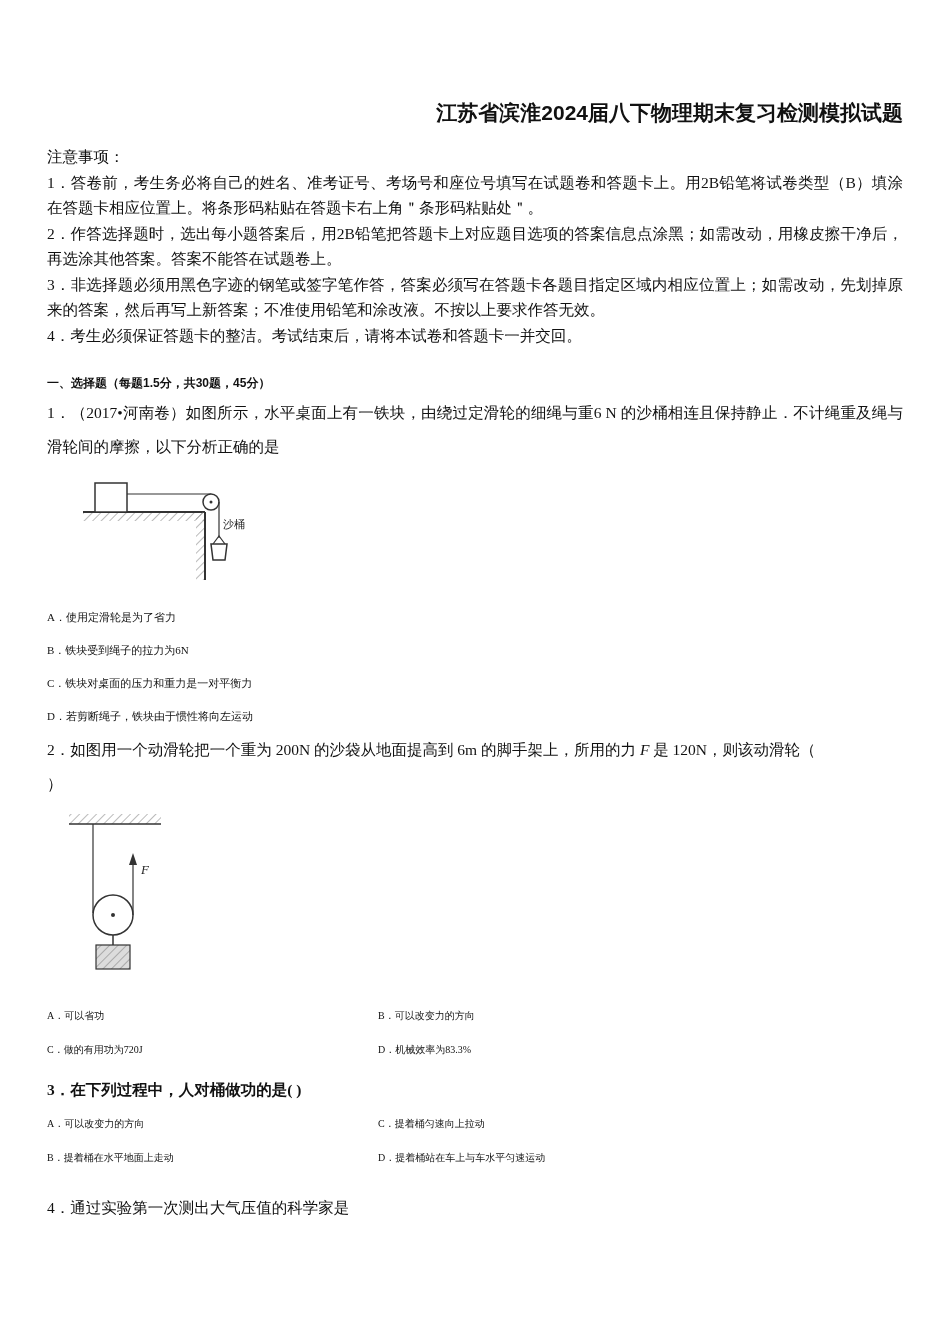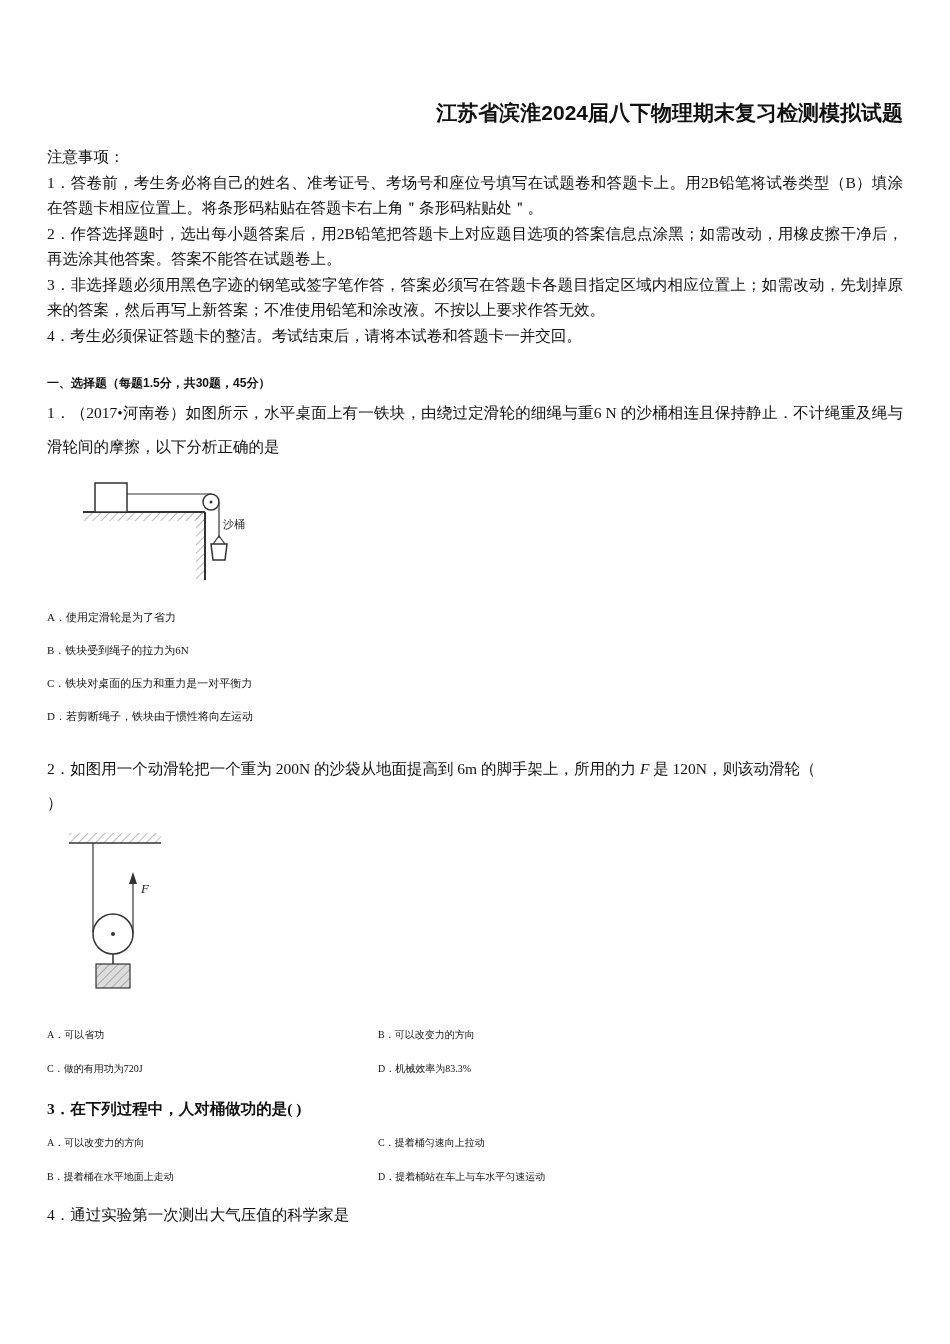--- a/index.html
+++ b/index.html
@@ -24,23 +24,23 @@
   }
   .stem { font-size: 15.5px; line-height: 34px; text-align: justify; }
   .stem .var { font-family: "Liberation Serif", serif; font-style: italic; }
   .option { font-size: 11px; line-height: 33px; }
   .two-col {
     display: grid; grid-template-columns: 331px auto;
     font-size: 10px; line-height: 34px;
   }
   .fig1 { margin: 6px 0 12px 28px; }
   .fig2 { margin: 10px 0 22px 18px; }
-  .q2-stem { margin-top: 19px; }
+  .q2-stem { margin-top: 0; }
   .q3-stem { margin-top: 6px; font-weight: bold; }
-  .q4-stem { margin-top: 4px; }
+  .q4-stem { margin-top: 16px; }
   svg text { font-family: "Liberation Serif", "DejaVu Serif", serif; fill: #222; }
 </style>
 </head>
 <body>
 
 <div class="page">
 
   <h1 class="title">江苏省滨淮2024届八下物理期末复习检测模拟试题</h1>
 
   <div class="notes">

